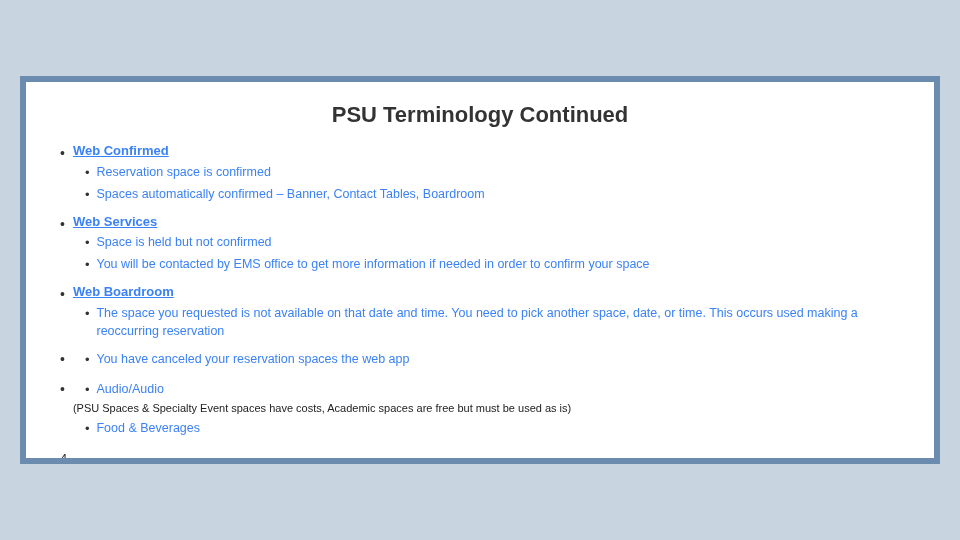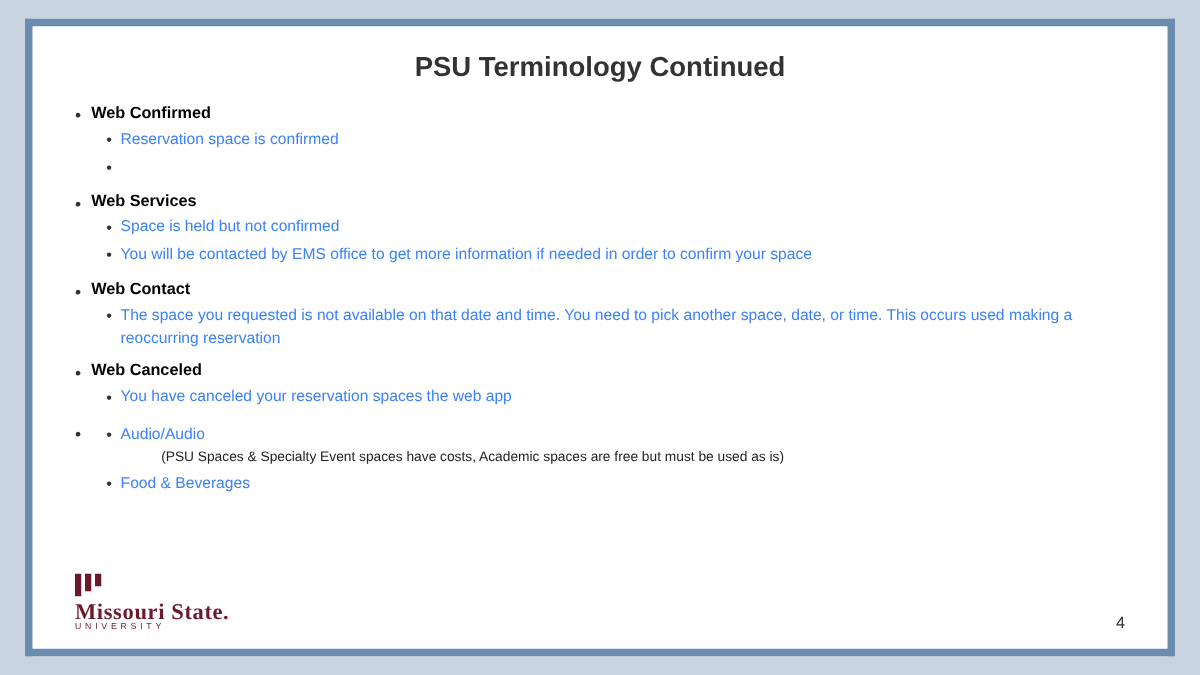--- a/index.html
+++ b/index.html
@@ -14,21 +14,21 @@
       background: #c8d4e0;
       display: flex;
       align-items: center;
       justify-content: center;
       font-family: Arial, sans-serif;
       overflow: hidden;
     }
 
     .slide {
       width: 920px;
-      height: 510px;
+      height: 388px;
       background: #ffffff;
       position: relative;
       padding: 20px 40px 20px 40px;
       display: flex;
       flex-direction: column;
     }
 
     .top-bar {
       position: absolute;
       top: 0;
@@ -95,21 +95,22 @@
       flex-shrink: 0;
     }
 
     .main-bullet-content {
       flex: 1;
     }
 
     .main-bullet-label {
       font-weight: bold;
       font-size: 13px;
-      color: #000000;
+      color: #3b82f6;
+      text-decoration: underline;
     }
 
     .sub-bullet {
       display: flex;
       align-items: flex-start;
       margin-top: 2px;
       margin-left: 12px;
     }
 
     .sub-bullet-dot {
@@ -119,21 +120,20 @@
       margin-top: 1px;
       flex-shrink: 0;
     }
 
     .sub-bullet-text {
       font-size: 12.5px;
       color: #3b82f6;
     }
 
     .indent-note {
-      margin-left: 56px;
       font-size: 11px;
       color: #222;
       margin-top: 1px;
     }
 
     .footer {
       display: flex;
       align-items: flex-end;
       justify-content: space-between;
       margin-top: 4px;
@@ -195,20 +195,21 @@
     <div class="main-bullet">
       <span class="main-bullet-dot">•</span>
       <div class="main-bullet-content">
         <div class="main-bullet-label">Web Confirmed</div>
         <div class="sub-bullet">
           <span class="sub-bullet-dot">•</span>
           <span class="sub-bullet-text">Reservation space is confirmed</span>
         </div>
         <div class="sub-bullet">
           <span class="sub-bullet-dot">•</span>
+          <span class="sub-bullet-text">Spaces automatically confirmed – Banner, Contact Tables, Boardroom</span>
         </div>
       </div>
     </div>
 
     <div class="main-bullet">
       <span class="main-bullet-dot">•</span>
       <div class="main-bullet-content">
         <div class="main-bullet-label">Web Services</div>
         <div class="sub-bullet">
           <span class="sub-bullet-dot">•</span>
@@ -217,32 +218,31 @@
         <div class="sub-bullet">
           <span class="sub-bullet-dot">•</span>
           <span class="sub-bullet-text">You will be contacted by EMS office to get more information if needed in order to confirm your space</span>
         </div>
       </div>
     </div>
 
     <div class="main-bullet">
       <span class="main-bullet-dot">•</span>
       <div class="main-bullet-content">
-        <div class="main-bullet-label">Web Contact</div>
+        <div class="main-bullet-label">Web Boardroom</div>
         <div class="sub-bullet">
           <span class="sub-bullet-dot">•</span>
           <span class="sub-bullet-text">The space you requested is not available on that date and time.  You need to pick another space, date, or time.  This occurs used making a reoccurring reservation</span>
         </div>
       </div>
     </div>
 
     <div class="main-bullet">
       <span class="main-bullet-dot">•</span>
       <div class="main-bullet-content">
-        <div class="main-bullet-label">Web Canceled</div>
         <div class="sub-bullet">
           <span class="sub-bullet-dot">•</span>
           <span class="sub-bullet-text">You have canceled your reservation spaces the web app</span>
         </div>
       </div>
     </div>
 
     <div class="main-bullet">
       <span class="main-bullet-dot">•</span>
       <div class="main-bullet-content">
@@ -256,24 +256,15 @@
         <div class="sub-bullet">
           <span class="sub-bullet-dot">•</span>
           <span class="sub-bullet-text">Food &amp; Beverages</span>
         </div>
       </div>
     </div>
 
   </div>
 
   <div class="footer">
-    <div class="logo-area">
-      <div class="logo-icon">
-        <div class="logo-bar" style="height:18px;"></div>
-        <div class="logo-bar" style="height:14px;"></div>
-        <div class="logo-bar" style="height:10px;"></div>
-      </div>
-      <div class="logo-text-main">Missouri State.</div>
-      <div class="logo-text-sub">University</div>
-    </div>
     <div class="page-number">4</div>
   </div>
 </div>
 
 </body></html>

